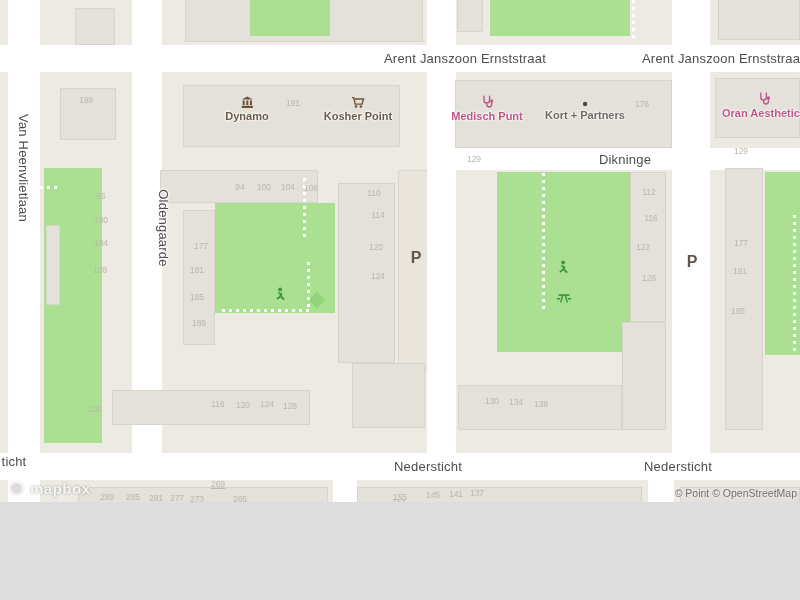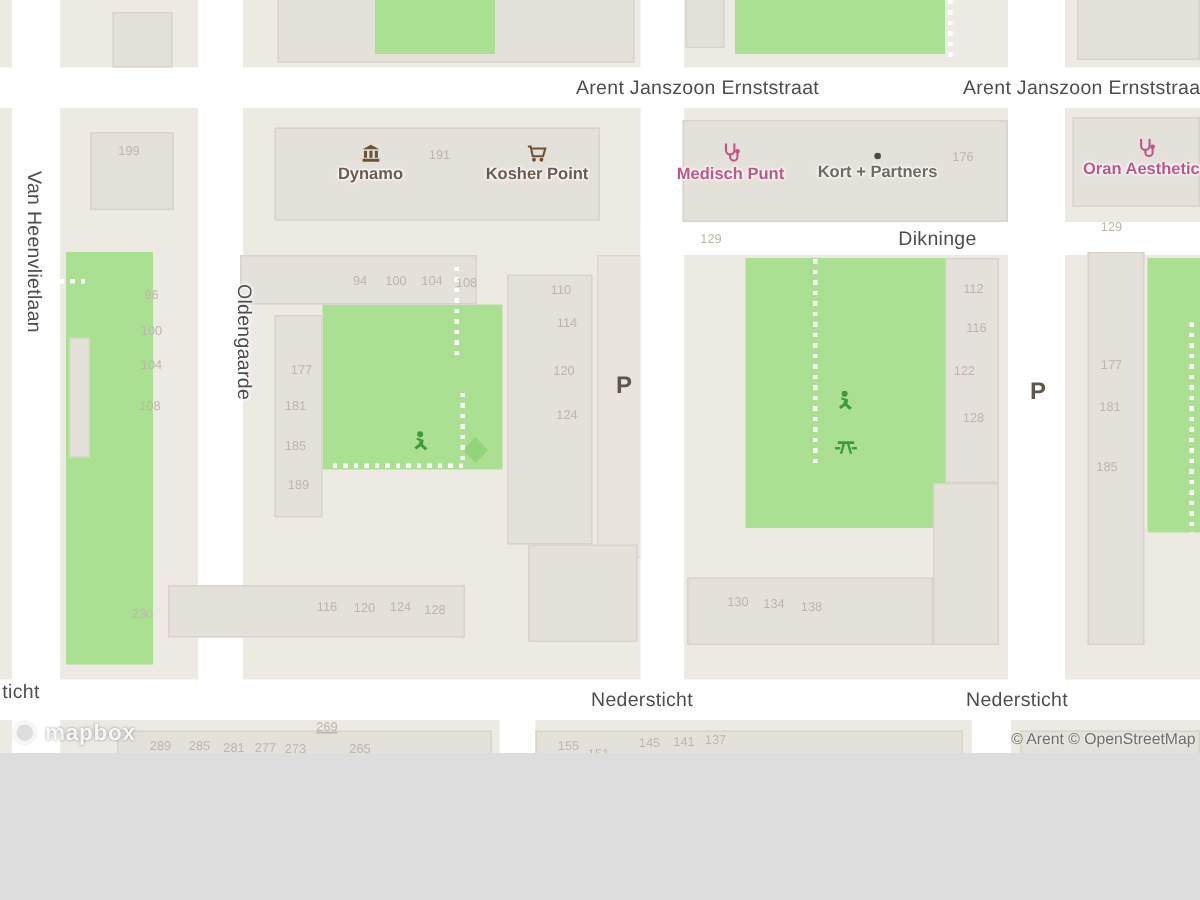--- a/index.html
+++ b/index.html
@@ -206,26 +206,26 @@
       <span class="hn" style="left: 492px; top: 401px;">130</span>
       <span class="hn" style="left: 516px; top: 402px;">134</span>
       <span class="hn" style="left: 541px; top: 404px;">138</span>
       <span class="hn" style="left: 107px; top: 497px;">289</span>
       <span class="hn" style="left: 133px; top: 497px;">285</span>
       <span class="hn" style="left: 156px; top: 498px;">281</span>
       <span class="hn" style="left: 177px; top: 498px;">277</span>
       <span class="hn" style="left: 197px; top: 499px;">273</span>
       <span class="hn" style="left: 218px; top: 484px; text-decoration: underline;">269</span>
       <span class="hn" style="left: 240px; top: 499px;">265</span>
-      <span class="hn" style="left: 379px; top: 497px;">155</span>
+      <span class="hn" style="left: 400px; top: 497px;">155</span>
       <span class="hn" style="left: 399px; top: 502px;">151</span>
       <span class="hn" style="left: 433px; top: 495px;">145</span>
       <span class="hn" style="left: 456px; top: 494px;">141</span>
       <span class="hn" style="left: 477px; top: 493px;">137</span>
       <span class="hn" style="left: 497px; top: 494px; margin-top: 14px;">133</span>
     </div>
 
   <div id="logo">
     <span id="logo-circle"></span>
     <span id="logo-text">mapbox</span>
   </div>
-  <div id="attrib">© Arent © OpenStreetMap</div>
+  <div id="attrib">© Point © OpenStreetMap</div>
 </div>
 
 </body></html>

